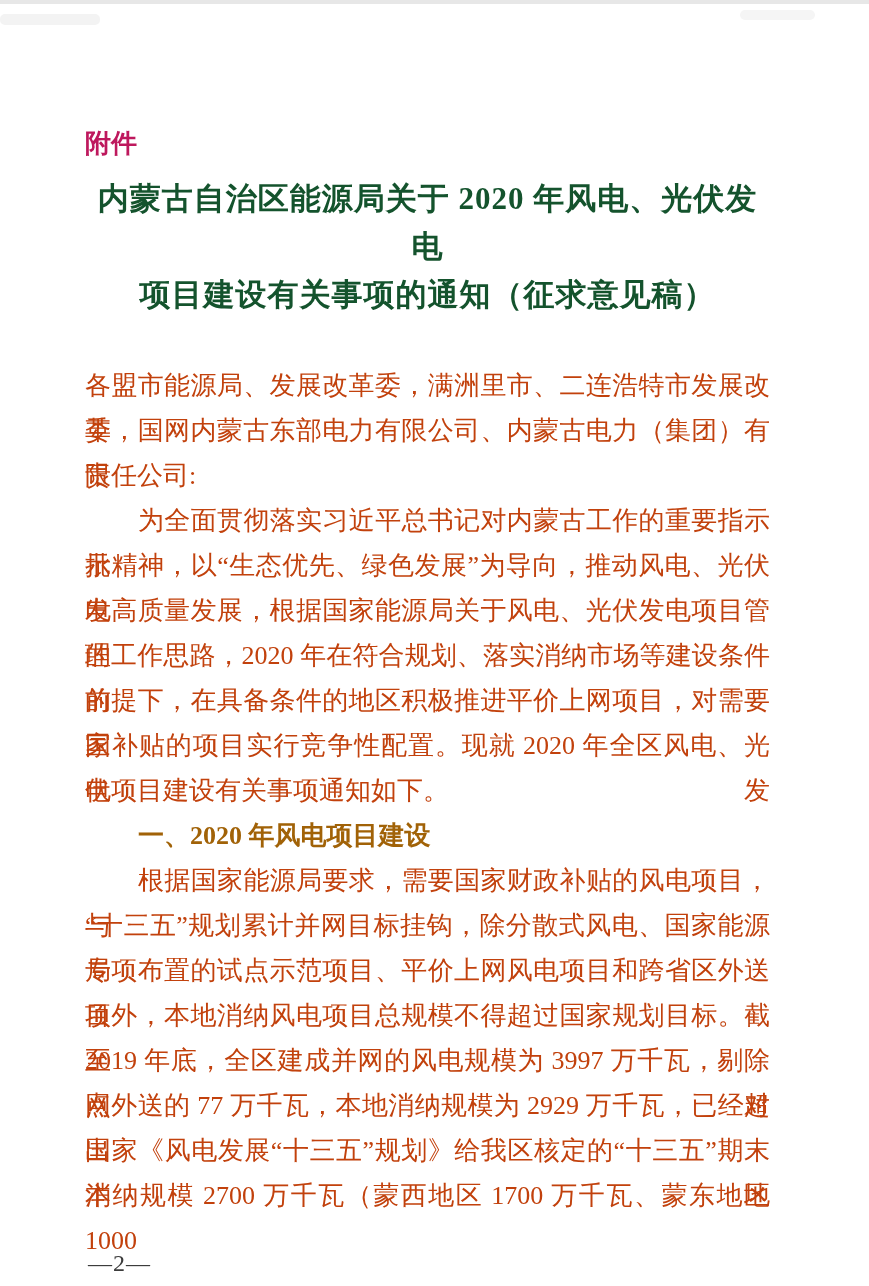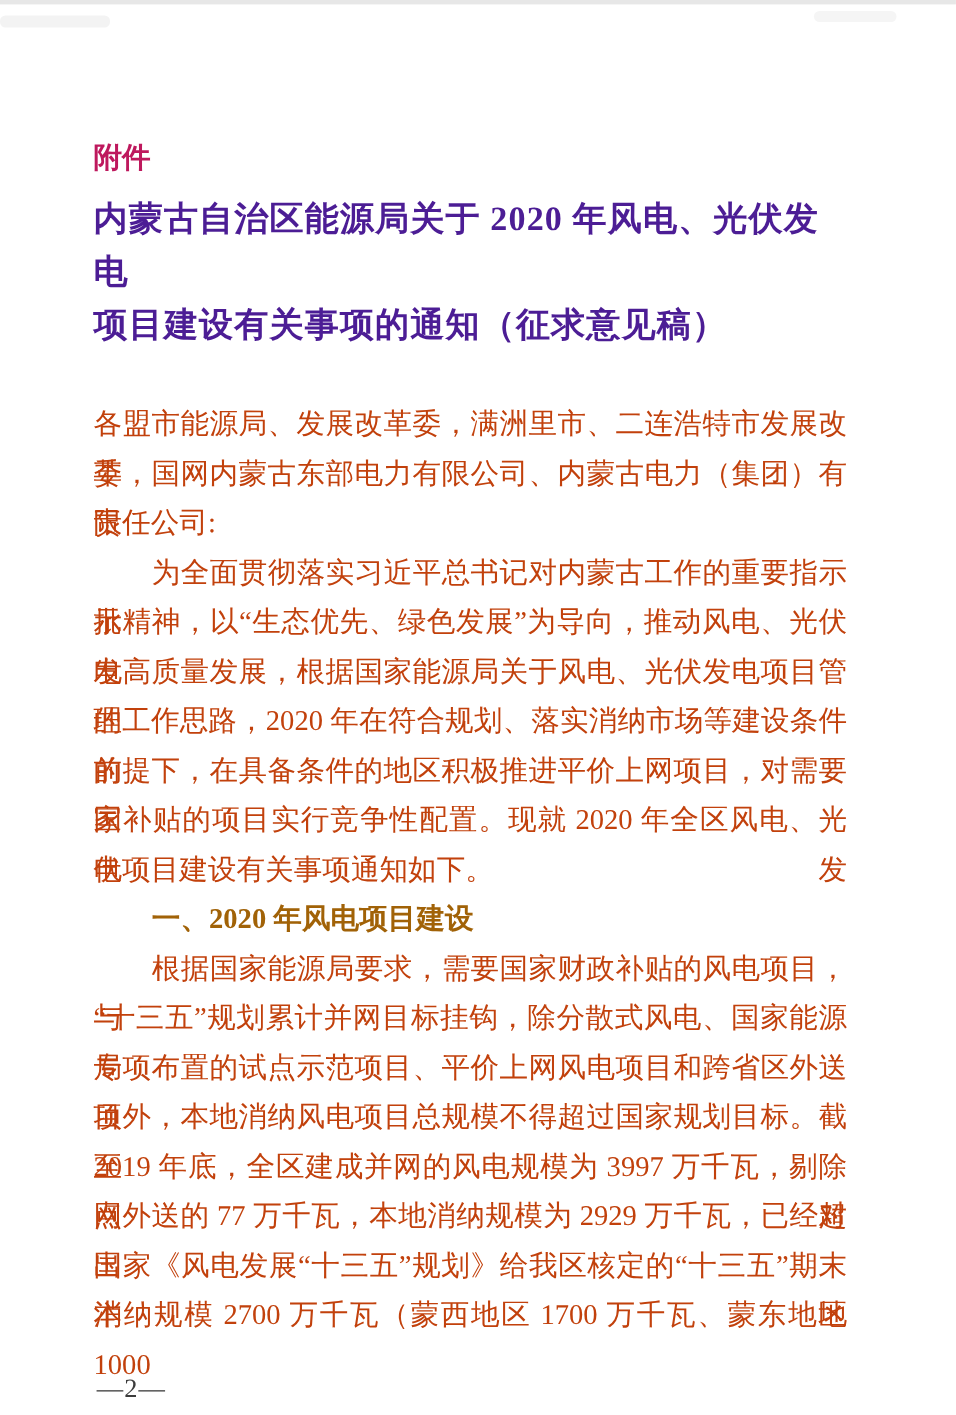--- a/index.html
+++ b/index.html
@@ -48,21 +48,22 @@
     font-weight: bold;
     font-size: 26px;
     line-height: 32px;
     color: #be185d;
   }
   .doc-title {
     margin-top: 16px;
     font-weight: bold;
     font-size: 31px;
     line-height: 48px;
-    color: #4c1d95;
+    text-align: center;
+    color: #14532d;
     letter-spacing: 1px;
   }
   .body-text {
     margin-top: 44px;
   }
   .line {
     width: 685px;
     height: 45px;
     font-size: 26px;
     line-height: 45px;

